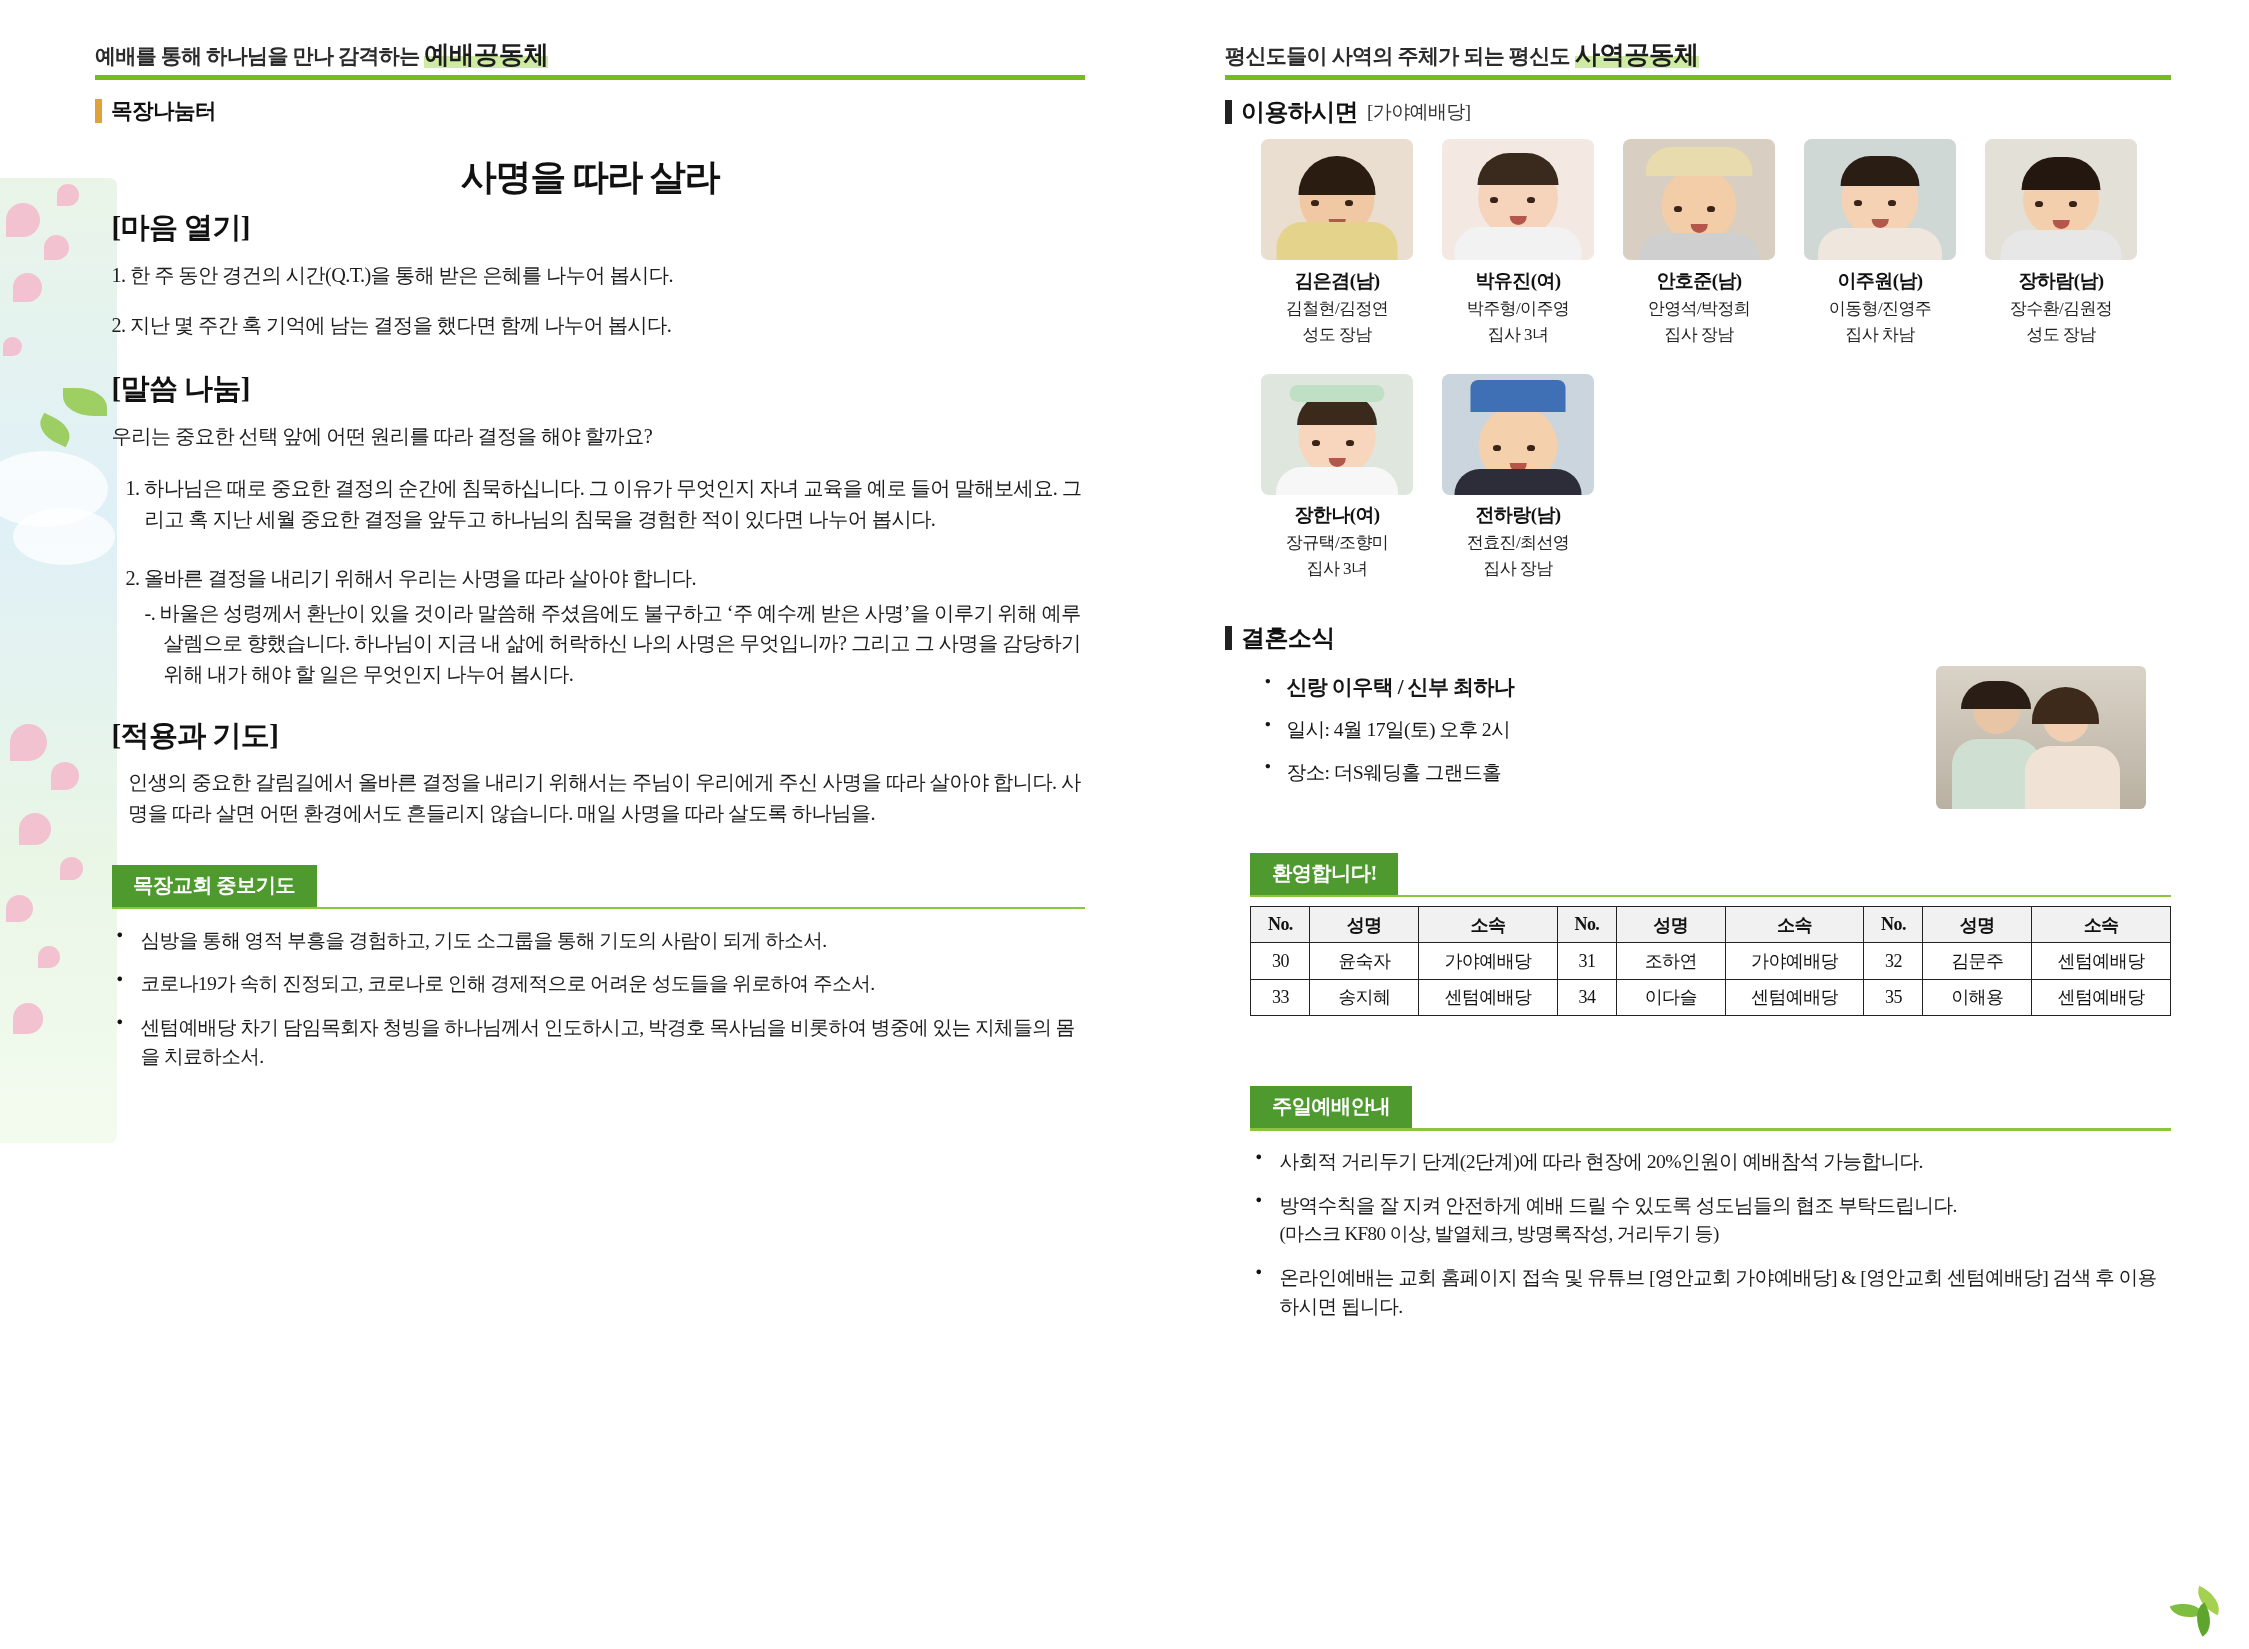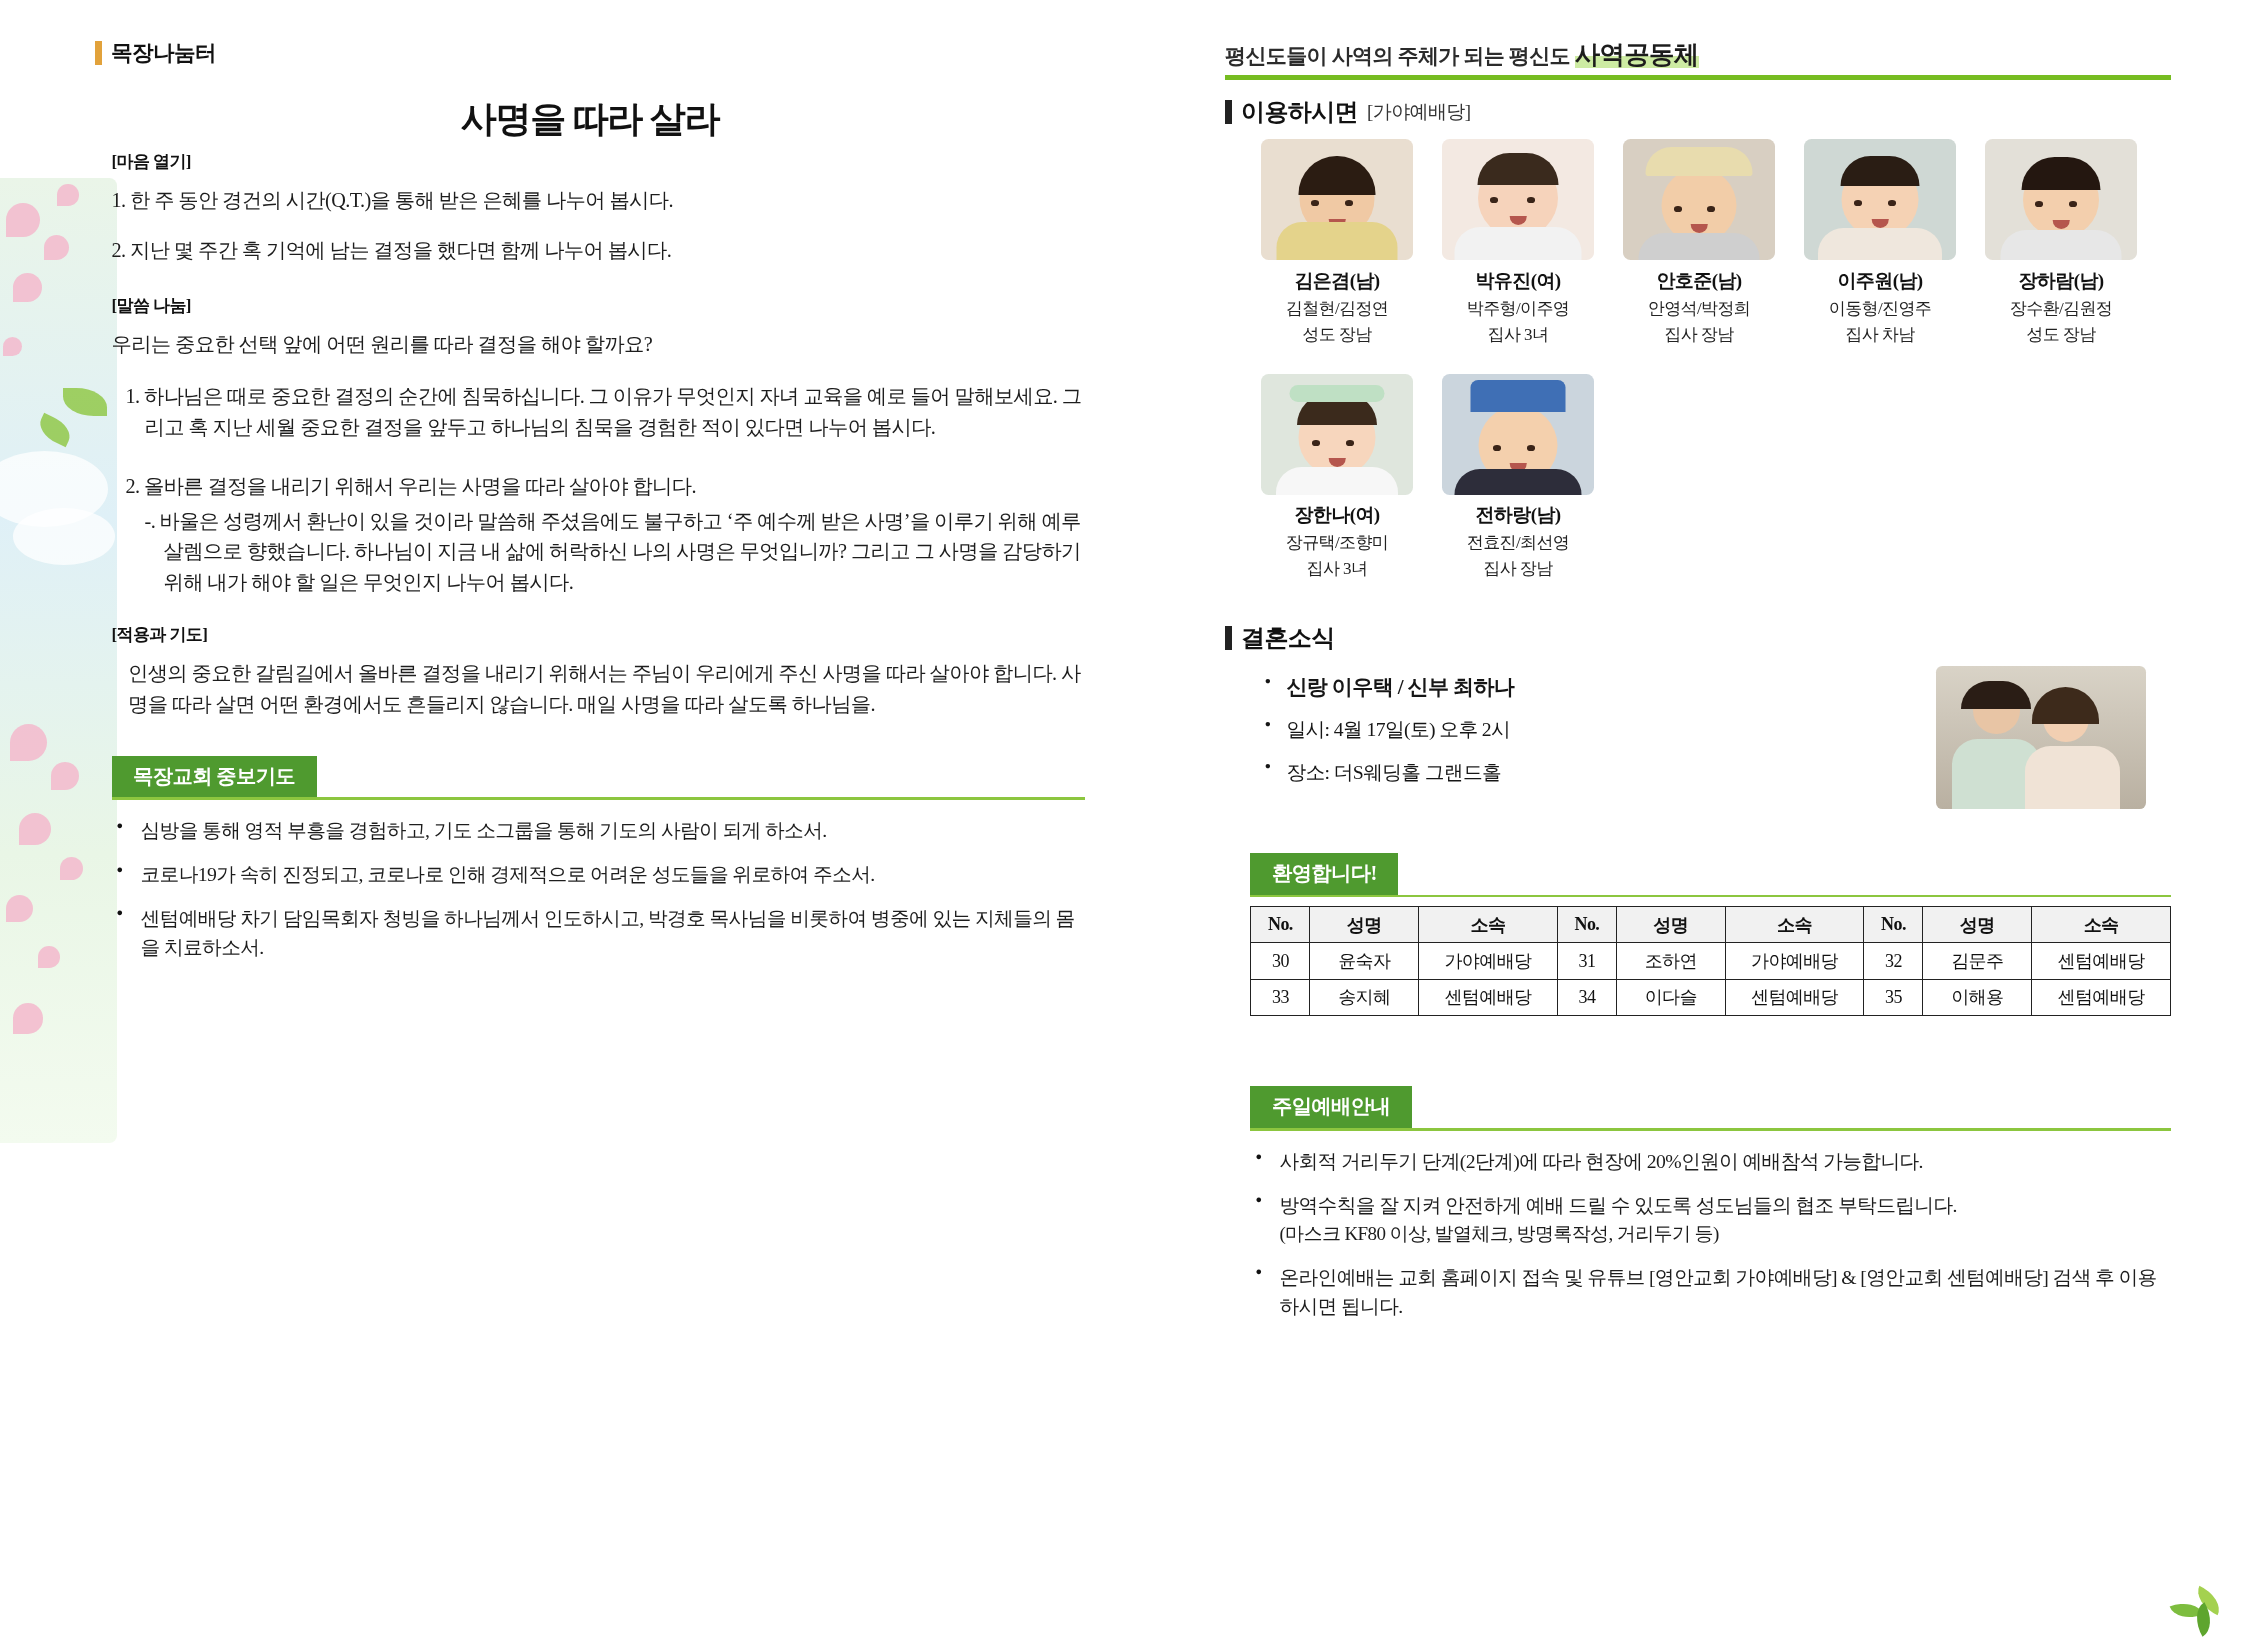--- a/index.html
+++ b/index.html
@@ -43,21 +43,21 @@
   .sec-title { display:flex; align-items:center; gap:9px; margin-bottom:11.4px;}
   .sec-title .bar { width:7px; height:24px; background:#e2a23b; display:inline-block;}
   .sec-title .bar.dark { background:#222; }
   .sec-title .txt { font-size:24px; font-weight:bold; color:#111; letter-spacing:-0.6px;}
   .sec-title .sub { font-size:19px; color:#333; letter-spacing:-0.6px;}
 
   
   .sermon-title { text-align:center; font-size:36px; font-weight:bold; letter-spacing:-1.3px; margin:28px 0 6.3px; color:#111;}
   .sermon-ref { text-align:center; font-size:21.6px; color:#222; margin-bottom:33px; letter-spacing:-0.6px;}
 
-  .blk-head { font-size:17px; font-weight:bold; color:#111; margin:0 0 11.4px 0; letter-spacing:-0.6px;}
+  .blk-head { font-size:29px; font-weight:bold; color:#111; margin:0 0 11.4px 0; letter-spacing:-0.6px;}
   .ptxt { font-size:20.3px; line-height:1.52; color:#1d1d1d; letter-spacing:-0.6px; margin:0 0 19px 0;}
   .ptxt.indent { padding-left:33px; text-indent:-19px;}
   .ptxt.indent2 { padding-left:52px; text-indent:-19px;}
   .pad-l { padding-left:16.5px;}
 
   
   .pill-wrap { margin-top:36px; position:relative;}
   .pill { display:inline-block; background:#4f9a2f; color:#fff; font-size:20.3px; font-weight:bold;
           padding:6.3px 21.6px 7.6px; letter-spacing:-0.6px;}
   .pill-line { height:2.5px; background:#8cc63f; margin-top:0; }
@@ -130,20 +130,23 @@
   </div>
 
   <div class="corner-leaf">
     <i style="left:0;top:14px;transform:rotate(-20deg);"></i>
     <i style="left:21.6px;top:3.8px;transform:rotate(25deg);background:#a4d14f;"></i>
     <i style="left:16.5px;top:23px;transform:rotate(60deg);background:#5ea52e;"></i>
   </div>
 
   <div class="col-left">
 
+    <div class="topbar">
+      <span class="t1">예배를 통해 하나님을 만나 감격하는 </span><span class="t2 hl">예배공동체</span>
+    </div>
 
     <div class="sec-title">
       <span class="bar"></span>
       <span class="txt" style="font-size:21.6px;">목장나눔터</span>
     </div>
 
     <div class="sermon-title">사명을 따라 살라</div>
 
     <div class="pad-l">
       <div class="blk-head">[마음 열기]</div>

